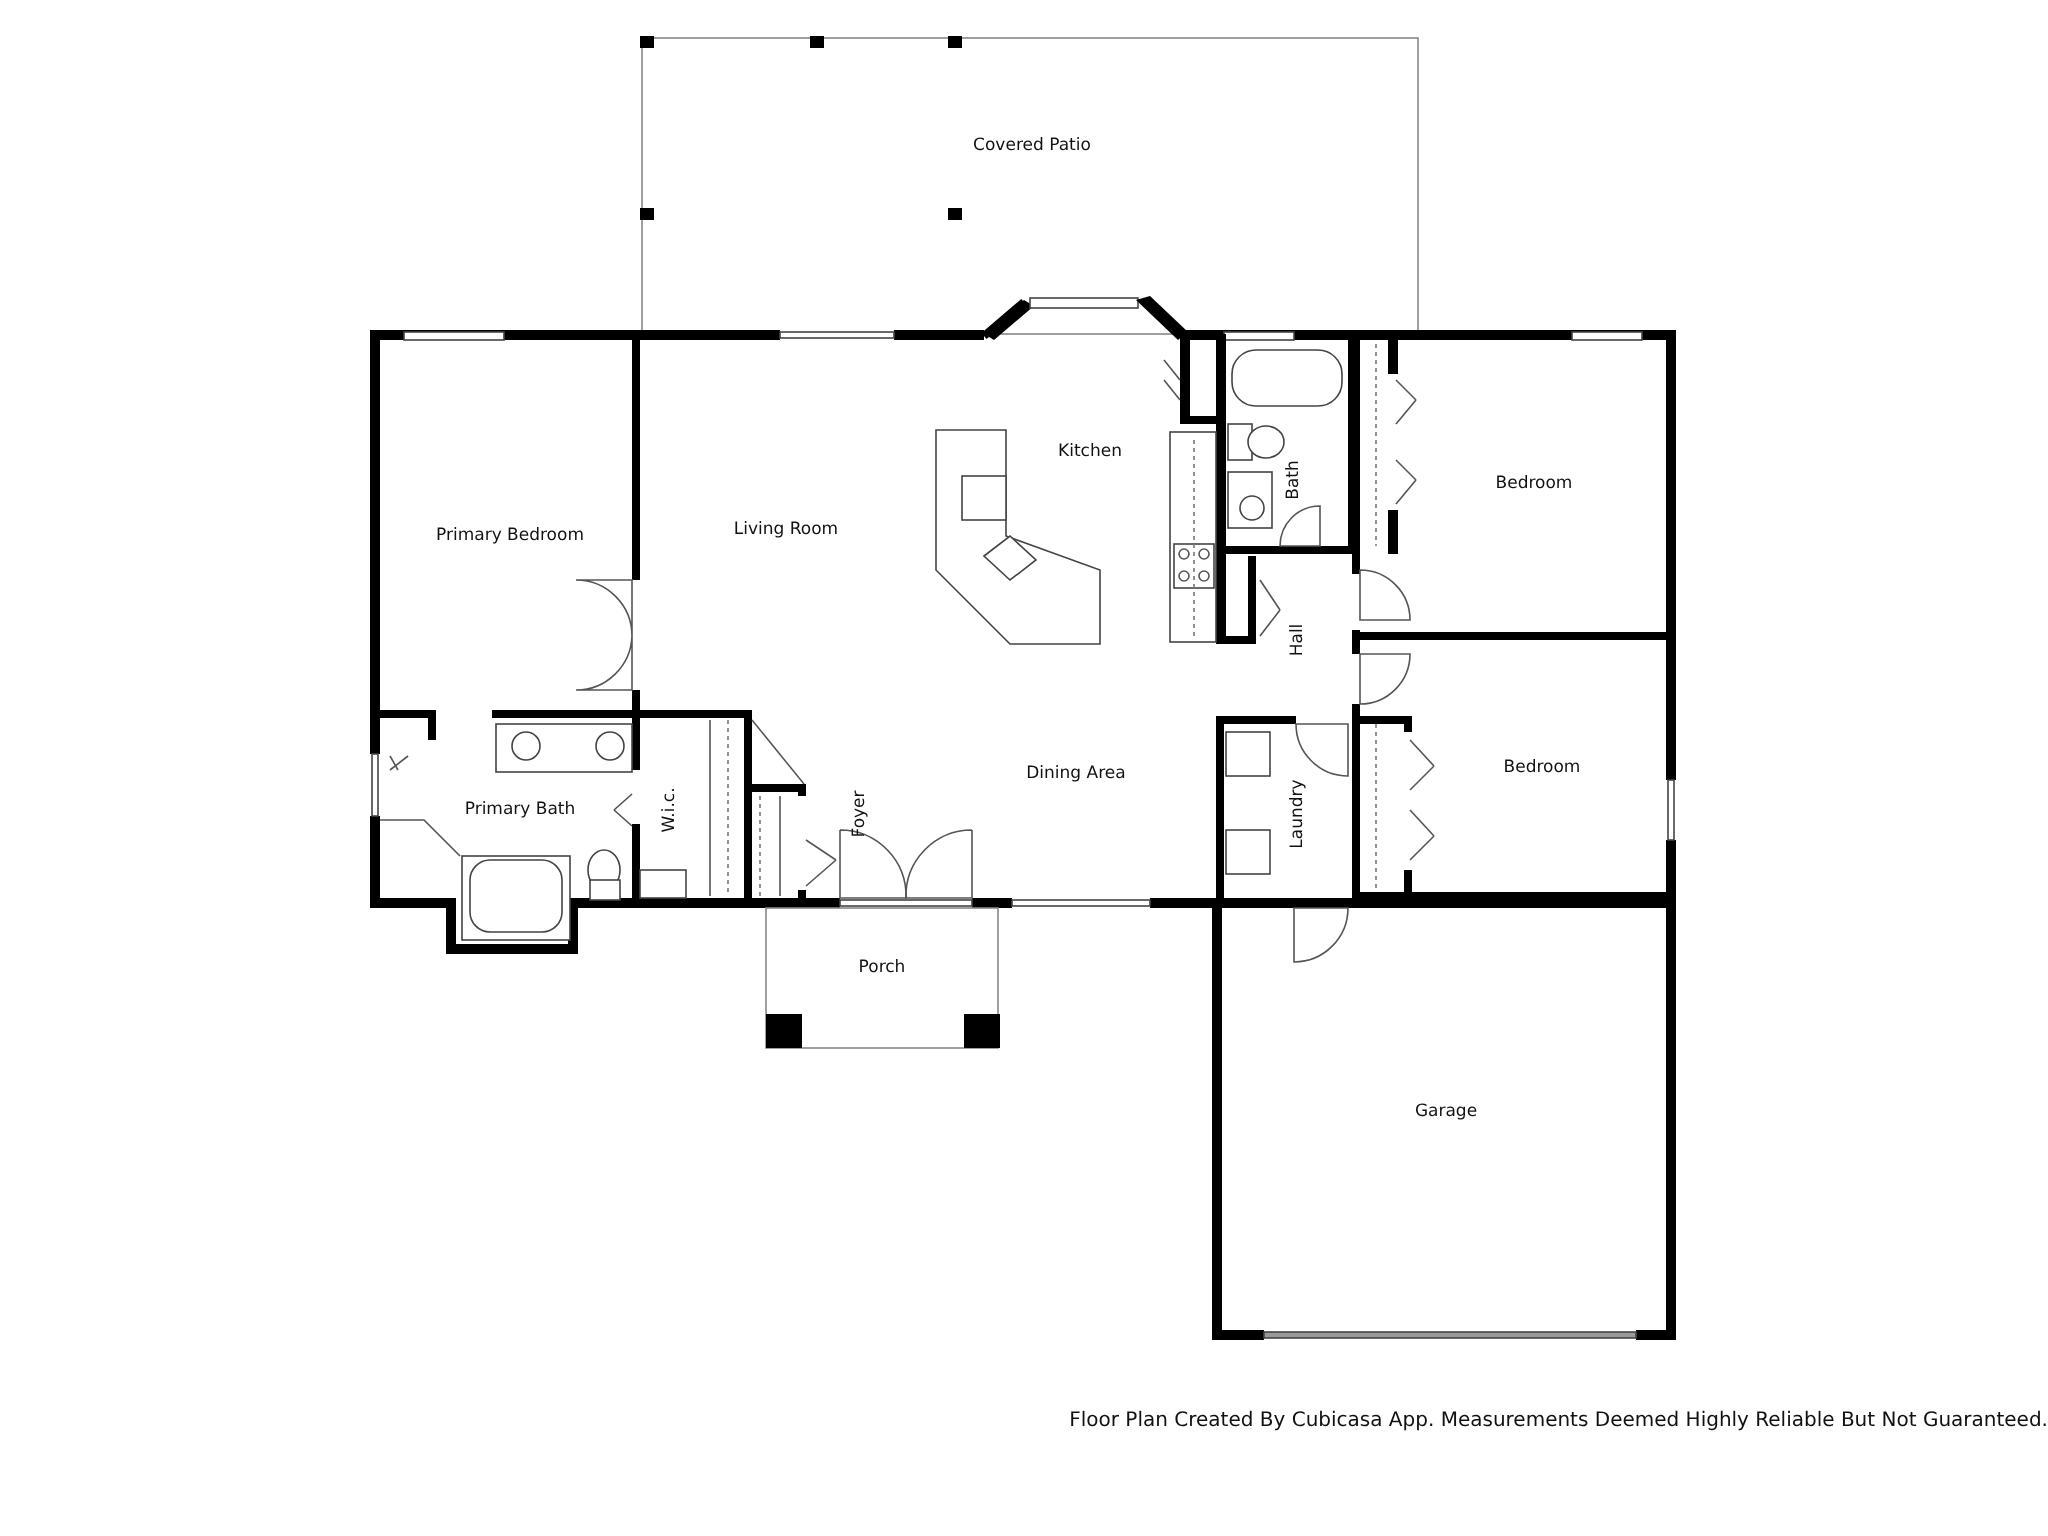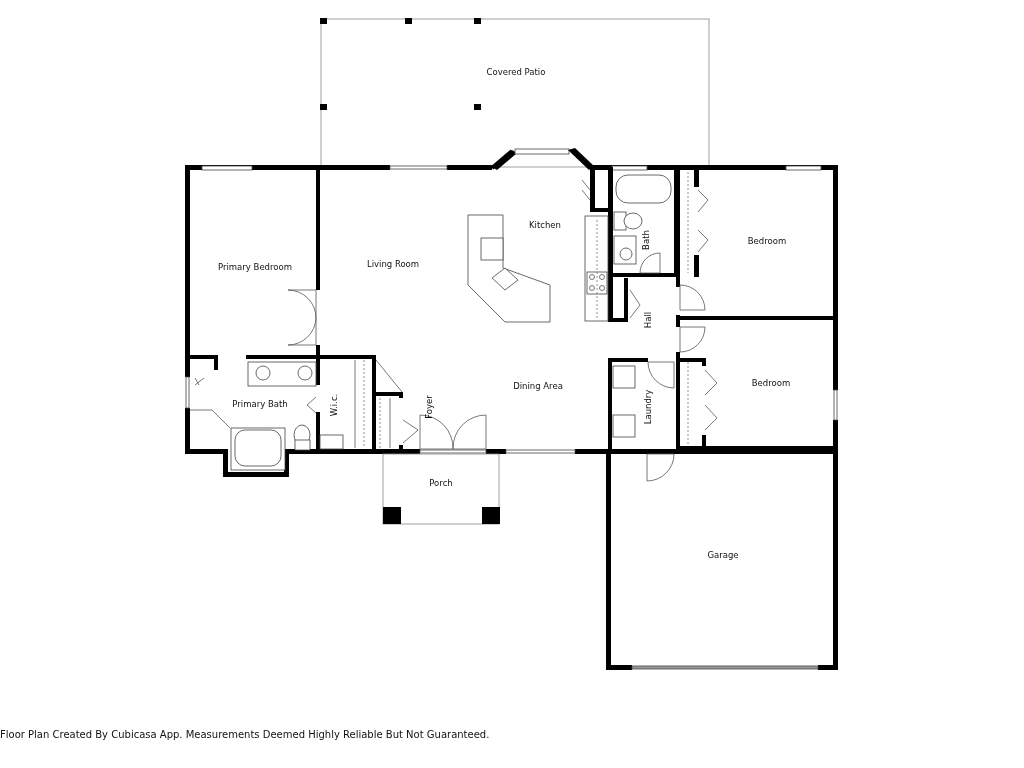--- a/index.html
+++ b/index.html
@@ -1,19 +1,19 @@
 <!DOCTYPE html>
 <html><head>
 <meta charset="utf-8">
 <style>
   html, body { margin: 0; padding: 0; background: #ffffff; }
   body { width: 1024px; height: 768px; position: relative; overflow: hidden; font-family: "DejaVu Sans", sans-serif; }
   #plan { position: absolute; left: 0; top: 0; width: 1024px; height: 768px; }
   .room-label { font-family: "DejaVu Sans", sans-serif; font-size: 8.5px; fill: #111; }
-  .footer { position: absolute; left: 0; width: 1024px; top: 729px; text-align: left; font-size: 10px; color: #111; font-family: "DejaVu Sans", sans-serif; }
+  .footer { position: absolute; left: 0; width: 1024px; top: 705px; text-align: right; font-size: 10px; color: #111; font-family: "DejaVu Sans", sans-serif; }
   .wall { fill: #000; }
   .thin { stroke: #555; stroke-width: 0.8; fill: none; }
   .fix { stroke: #444; stroke-width: 0.8; fill: #fff; }
   .win { stroke: #444; stroke-width: 0.8; fill: #fff; }
   .dash { stroke: #777; stroke-width: 0.8; stroke-dasharray: 2 2; fill: none; }
 </style>
 </head>
 <body>
 
 <svg id="plan" viewBox="0 0 1024 768" xmlns="http://www.w3.org/2000/svg">

